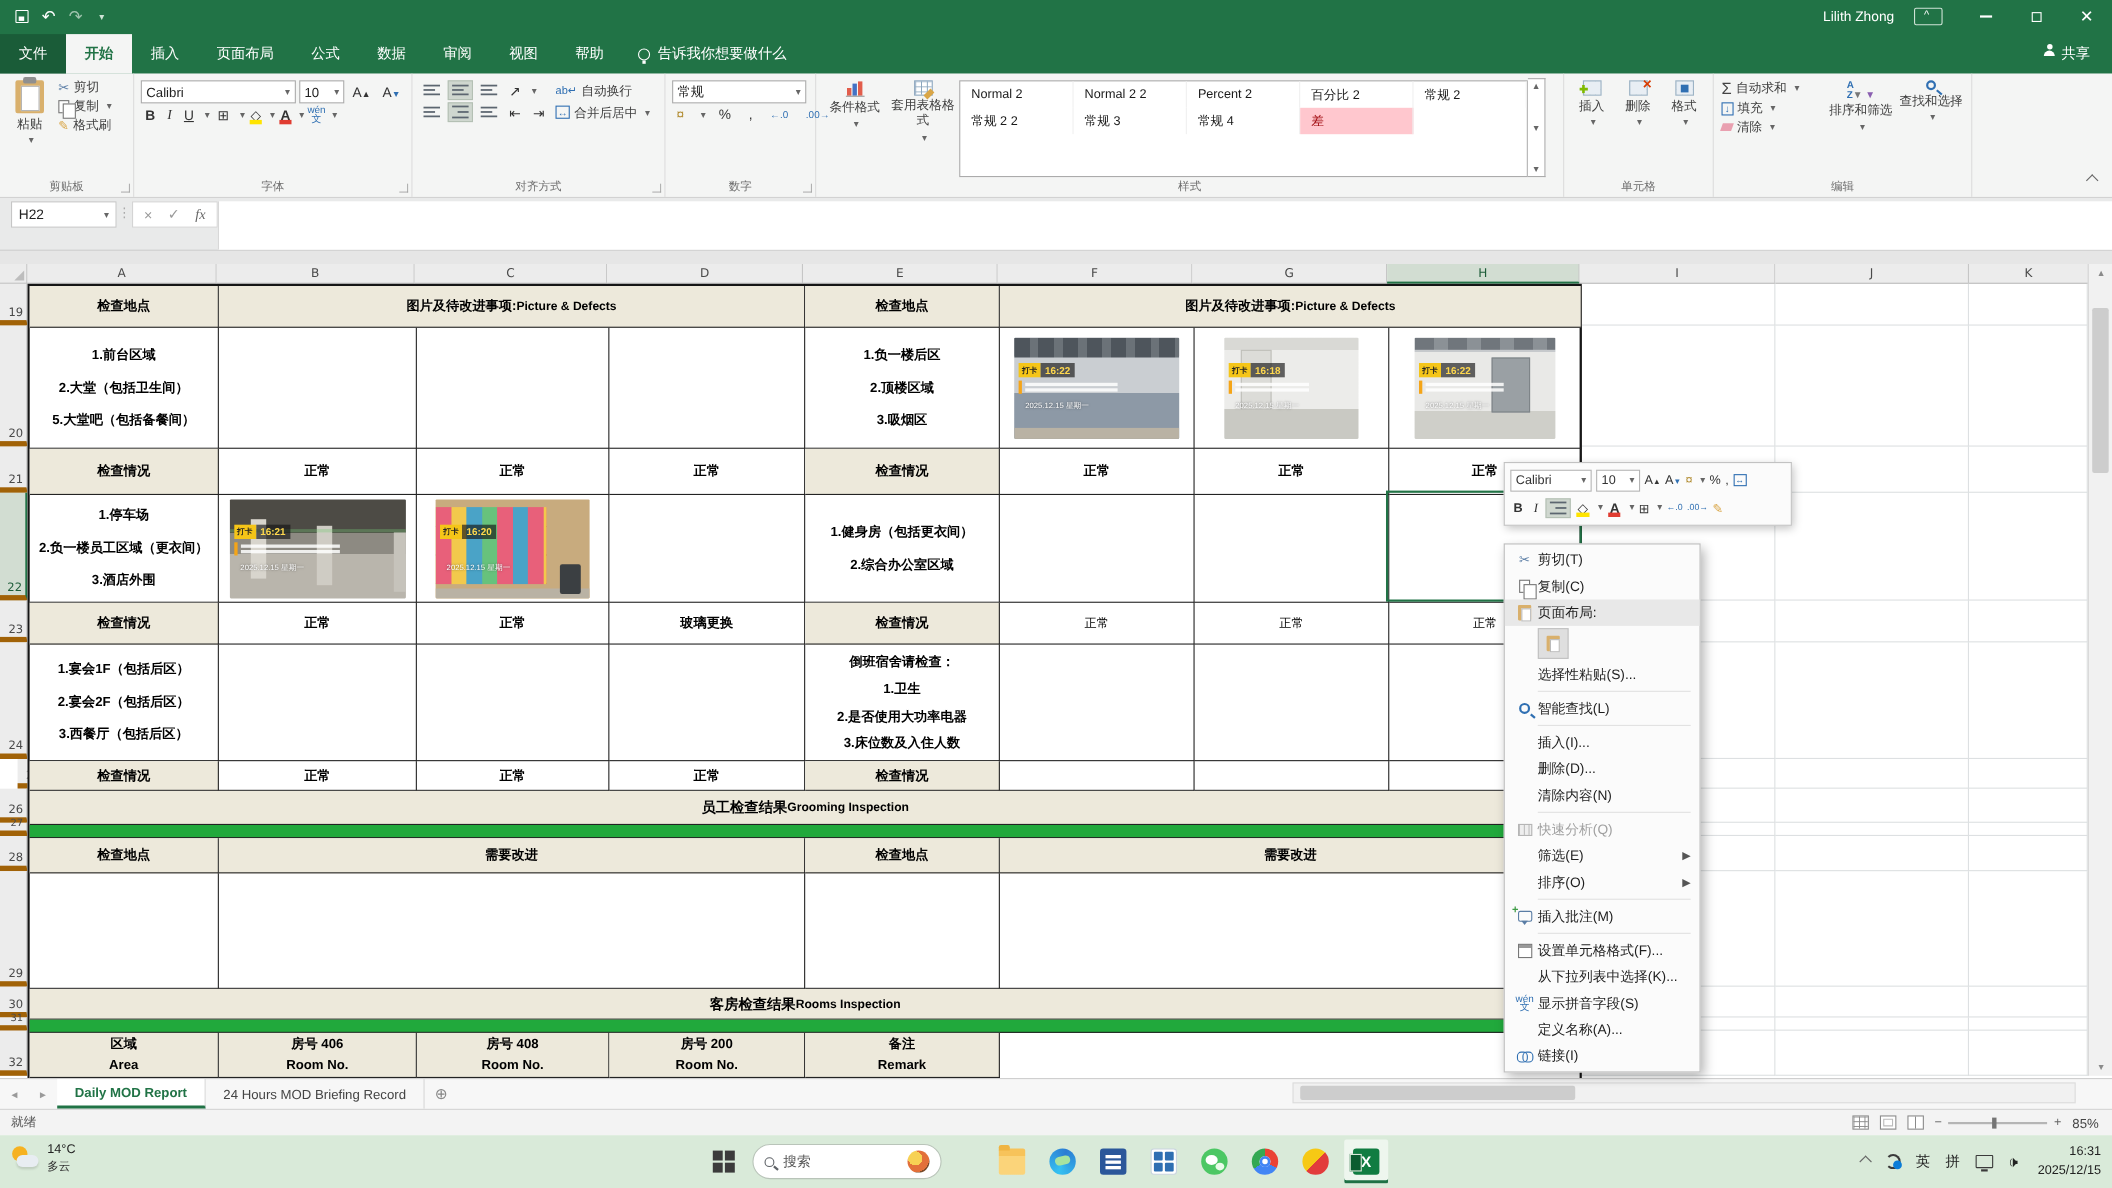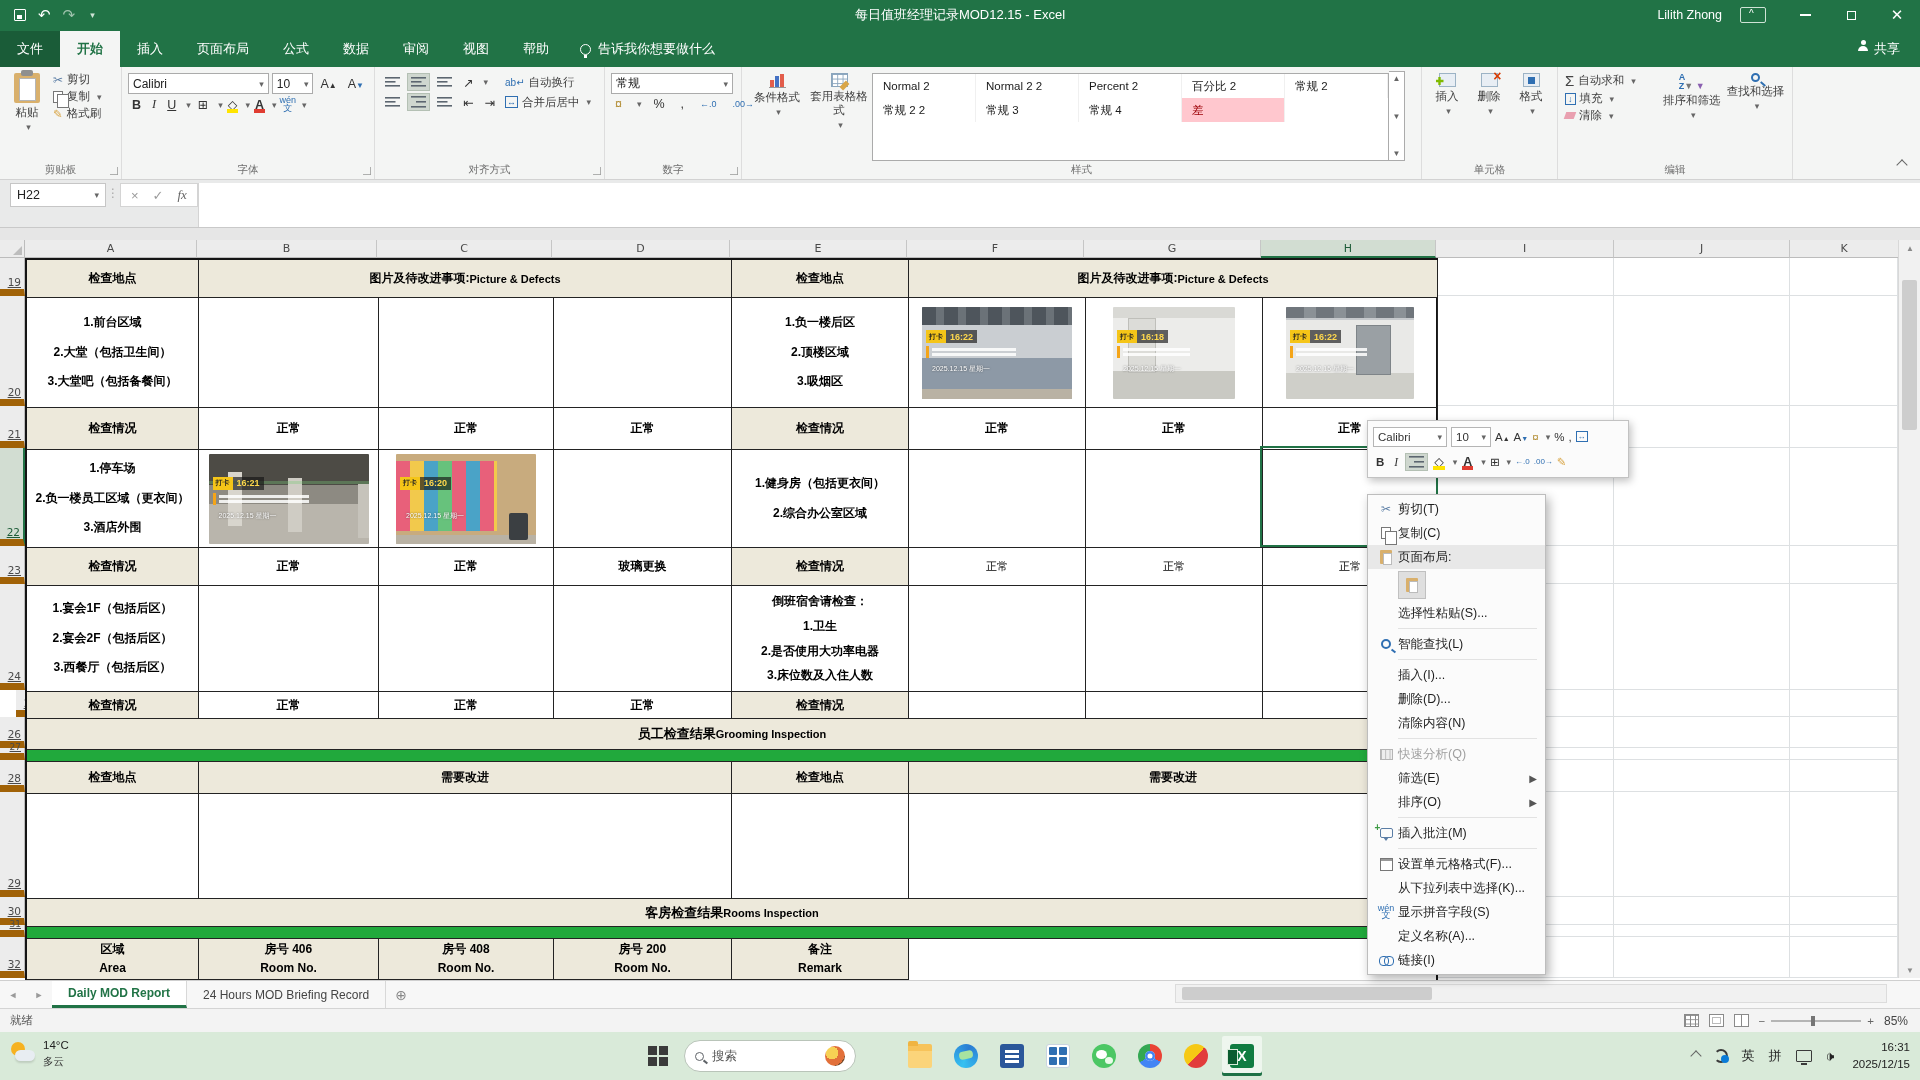--- a/index.html
+++ b/index.html
@@ -96,22 +96,22 @@
   .finput{flex:1;height:44px;background:#fff;border-left:1px solid #d4d4d4;margin-top:3px;}
   .gapband{position:absolute;left:0;top:228px;width:1920px;height:12px;background:#e6e6e6;}
   
   .corner{position:absolute;left:0;top:240px;width:25px;height:18px;background:#ececec;border-right:1px solid #bcbcbc;border-bottom:1px solid #bcbcbc;}
   .corner:after{content:"";position:absolute;right:2px;bottom:2px;border-left:9px solid transparent;border-bottom:9px solid #bdbdbd;}
   .colheads{position:absolute;left:25px;top:240px;height:18px;display:flex;}
   .ch{height:18px;background:#ececec;border-right:1px solid #c6c6c6;border-bottom:1px solid #bcbcbc;
      font-size:11px;color:#4a4a4a;display:flex;align-items:center;justify-content:center;font-family:"DejaVu Sans",sans-serif;}
   .ch.hl{background:#d2ddd2;border-bottom:2px solid #217346;color:#1d5c38;}
   .gutter{position:absolute;left:0;top:258px;width:25px;}
-  .gr{width:25px;background:#ececec;border-right:1px solid #bcbcbc;border-bottom:7px solid #a16207;
-     font-size:10.5px;color:#4a4a4a;display:flex;align-items:flex-end;justify-content:flex-end;padding:0 3px 1px 10px;font-family:"DejaVu Sans",sans-serif;text-decoration:underline;}
+  .gr{width:25px;background:#ececec;border-right:1px solid #bcbcbc;border-bottom:5px solid #a16207;
+     font-size:10.5px;color:#4a4a4a;display:flex;align-items:flex-end;justify-content:flex-end;padding:0 3px 1px 10px;font-family:"DejaVu Sans",sans-serif;}
   .gr.hl{background:#d2ddd2;border-right:2px solid #217346;color:#1d5c38;}
   
   .table{position:absolute;left:25px;top:258px;width:1413px;display:grid;
     grid-template-columns:172px 180px 175px 178px 177px 177px 177px 175px;
     grid-template-rows:38px 110px 42px 98px 38px 106px 27px 31px 12px 32px 105px 28px 12px 41px;
     border:2px solid #151515;background:#fff;}
   .tc{border-right:1px solid #232323;border-bottom:1px solid #232323;display:flex;align-items:center;justify-content:center;
       font-size:12px;font-weight:700;color:#000;text-align:center;overflow:hidden;position:relative;}
   .tc.beige{background:#ede9db;}
   .tc.green{background:#21a93c;}
@@ -249,21 +249,20 @@
 </head>
 <body>
 
 <div class="titlebar">
   <div class="qat">
     <span class="ico-save"></span>
     <span class="undo">↶</span>
     <span class="redo">↷</span>
     <span class="dd" style="color:#cfe3d6;">▾</span>
   </div>
-  <div class="title-text">每日值班经理记录MOD12.15 - Excel</div>
   <div class="tb-right">
     <span class="tb-user">Lilith Zhong</span>
     <span class="ribdisp"></span>
     <div class="winbtn">
         <span class="bar"></span>
       </div>
     <div class="winbtn">
         <span class="restore"></span>
       </div>
     <div class="winbtn close">✕</div>
@@ -593,21 +592,21 @@
       <span class="en">Picture &amp; Defects</span>
     </div>
   <div class="tc beige">检查地点</div>
   <div class="tc beige sp3">
       <span>图片及待改进事项:</span>
       <span class="en">Picture &amp; Defects</span>
     </div>
 
   <div class="tc ml">1.前台区域
 2.大堂（包括卫生间）
-3.大堂吧（包括备餐间）</div>
+5.大堂吧（包括备餐间）</div>
   <div class="tc"></div>
   <div class="tc"></div>
   <div class="tc"></div>
   <div class="tc ml">1.负一楼后区
 2.顶楼区域
 3.吸烟区</div>
   <div class="tc">
     <div class="photo plant" style="width:150px;height:92px;">
       <div class="ph-badge">
           <span class="ph-chip">打卡</span>

